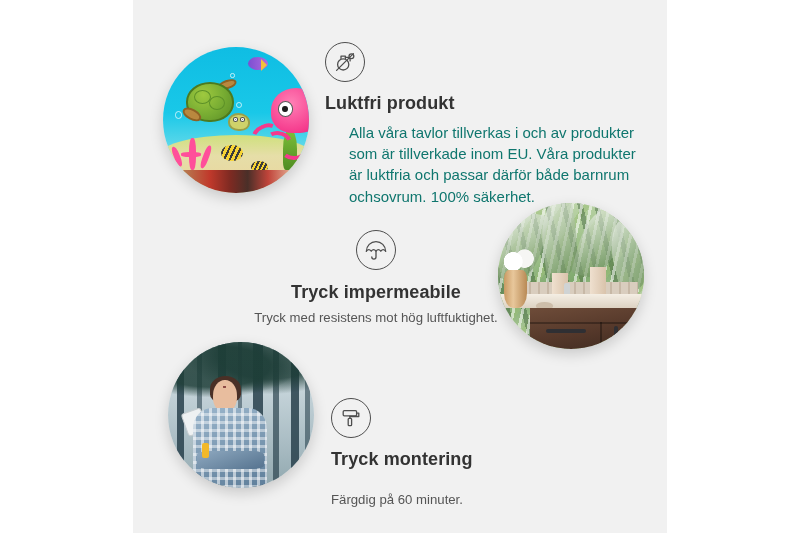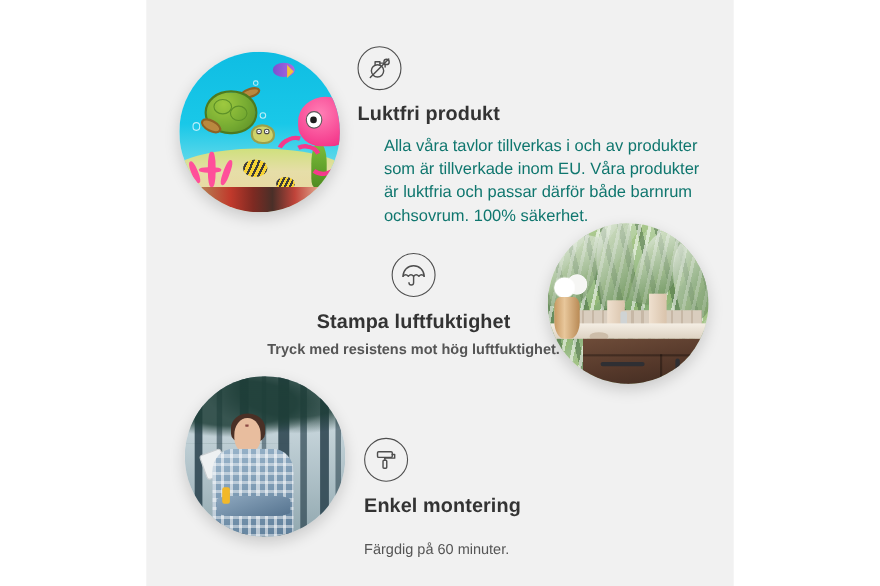--- a/index.html
+++ b/index.html
@@ -275,21 +275,21 @@
 
   
   .block-odour { left: 192px; top: 42px; width: 310px; }
   .block-odour .f-title { margin-top: 10px; }
   .block-odour .f-body  { margin-top: 7px; width: 296px; }
 
   
   .block-water { left: 88px; top: 230px; width: 310px; text-align: center; }
   .block-water .icon-wrap { display:flex; justify-content:center; }
   .block-water .f-title { margin-top: 11px; }
-  .block-water .f-sub   { margin-top: 5px; font-weight: bold; }
+  .block-water .f-sub   { margin-top: 5px; }
 
   
   .block-mount { left: 198px; top: 398px; width: 300px; }
   .block-mount .f-title { margin-top: 10px; }
   .block-mount .f-sub   { margin-top: 20px; }
 </style>
 </head>
 <body>
 
 <div class="stage">
@@ -382,21 +382,21 @@
     <div class="feature block-water">
       <div class="icon-wrap">
         <div class="icon-circle">
           <svg width="26" height="26" viewBox="0 0 26 26" fill="none" stroke="#4e4e4e" stroke-width="1.3" stroke-linecap="round" stroke-linejoin="round">
             <path d="M3.4 14.2 a9.6 9.6 0 0 1 19.2 0"></path>
             <path d="M3.4 14.2 q2.4 -3 4.8 0 q2.4 -3 4.8 0 q2.4 -3 4.8 0 q2.4 -3 4.8 0"></path>
             <path d="M13 14.2 V20 a2.1 2.1 0 0 1 -4.2 0"></path>
           </svg>
         </div>
       </div>
-      <div class="f-title">Stampa luftfuktighet</div>
+      <div class="f-title">Tryck impermeabile</div>
       <div class="f-sub">Tryck med resistens mot hög luftfuktighet.</div>
     </div>
 
     <div class="disc disc-forest">
       <div class="scene">
         <div class="forest-bg"></div>
         <div class="trunk k1"></div>
         <div class="trunk k2"></div>
         <div class="trunk k3"></div>
         <div class="trunk k4"></div>
@@ -422,18 +422,18 @@
       <div class="icon-wrap">
         <div class="icon-circle">
           <svg width="26" height="26" viewBox="0 0 26 26" fill="none" stroke="#4e4e4e" stroke-width="1.3" stroke-linecap="round" stroke-linejoin="round">
             <rect x="5.2" y="5.6" width="13.4" height="5.2" rx="1.1"></rect>
             <path d="M18.6 8.2 h2.2 v3.3 h-8.9"></path>
             <path d="M11.9 11.5 v1.9"></path>
             <rect x="10.2" y="13.4" width="3.4" height="7.2" rx="0.9"></rect>
           </svg>
         </div>
       </div>
-      <div class="f-title">Enkel montering</div>
+      <div class="f-title">Tryck montering</div>
       <div class="f-sub">Färgdig på 60 minuter.</div>
     </div>
 
   </div>
 </div>
 
 </body></html>

